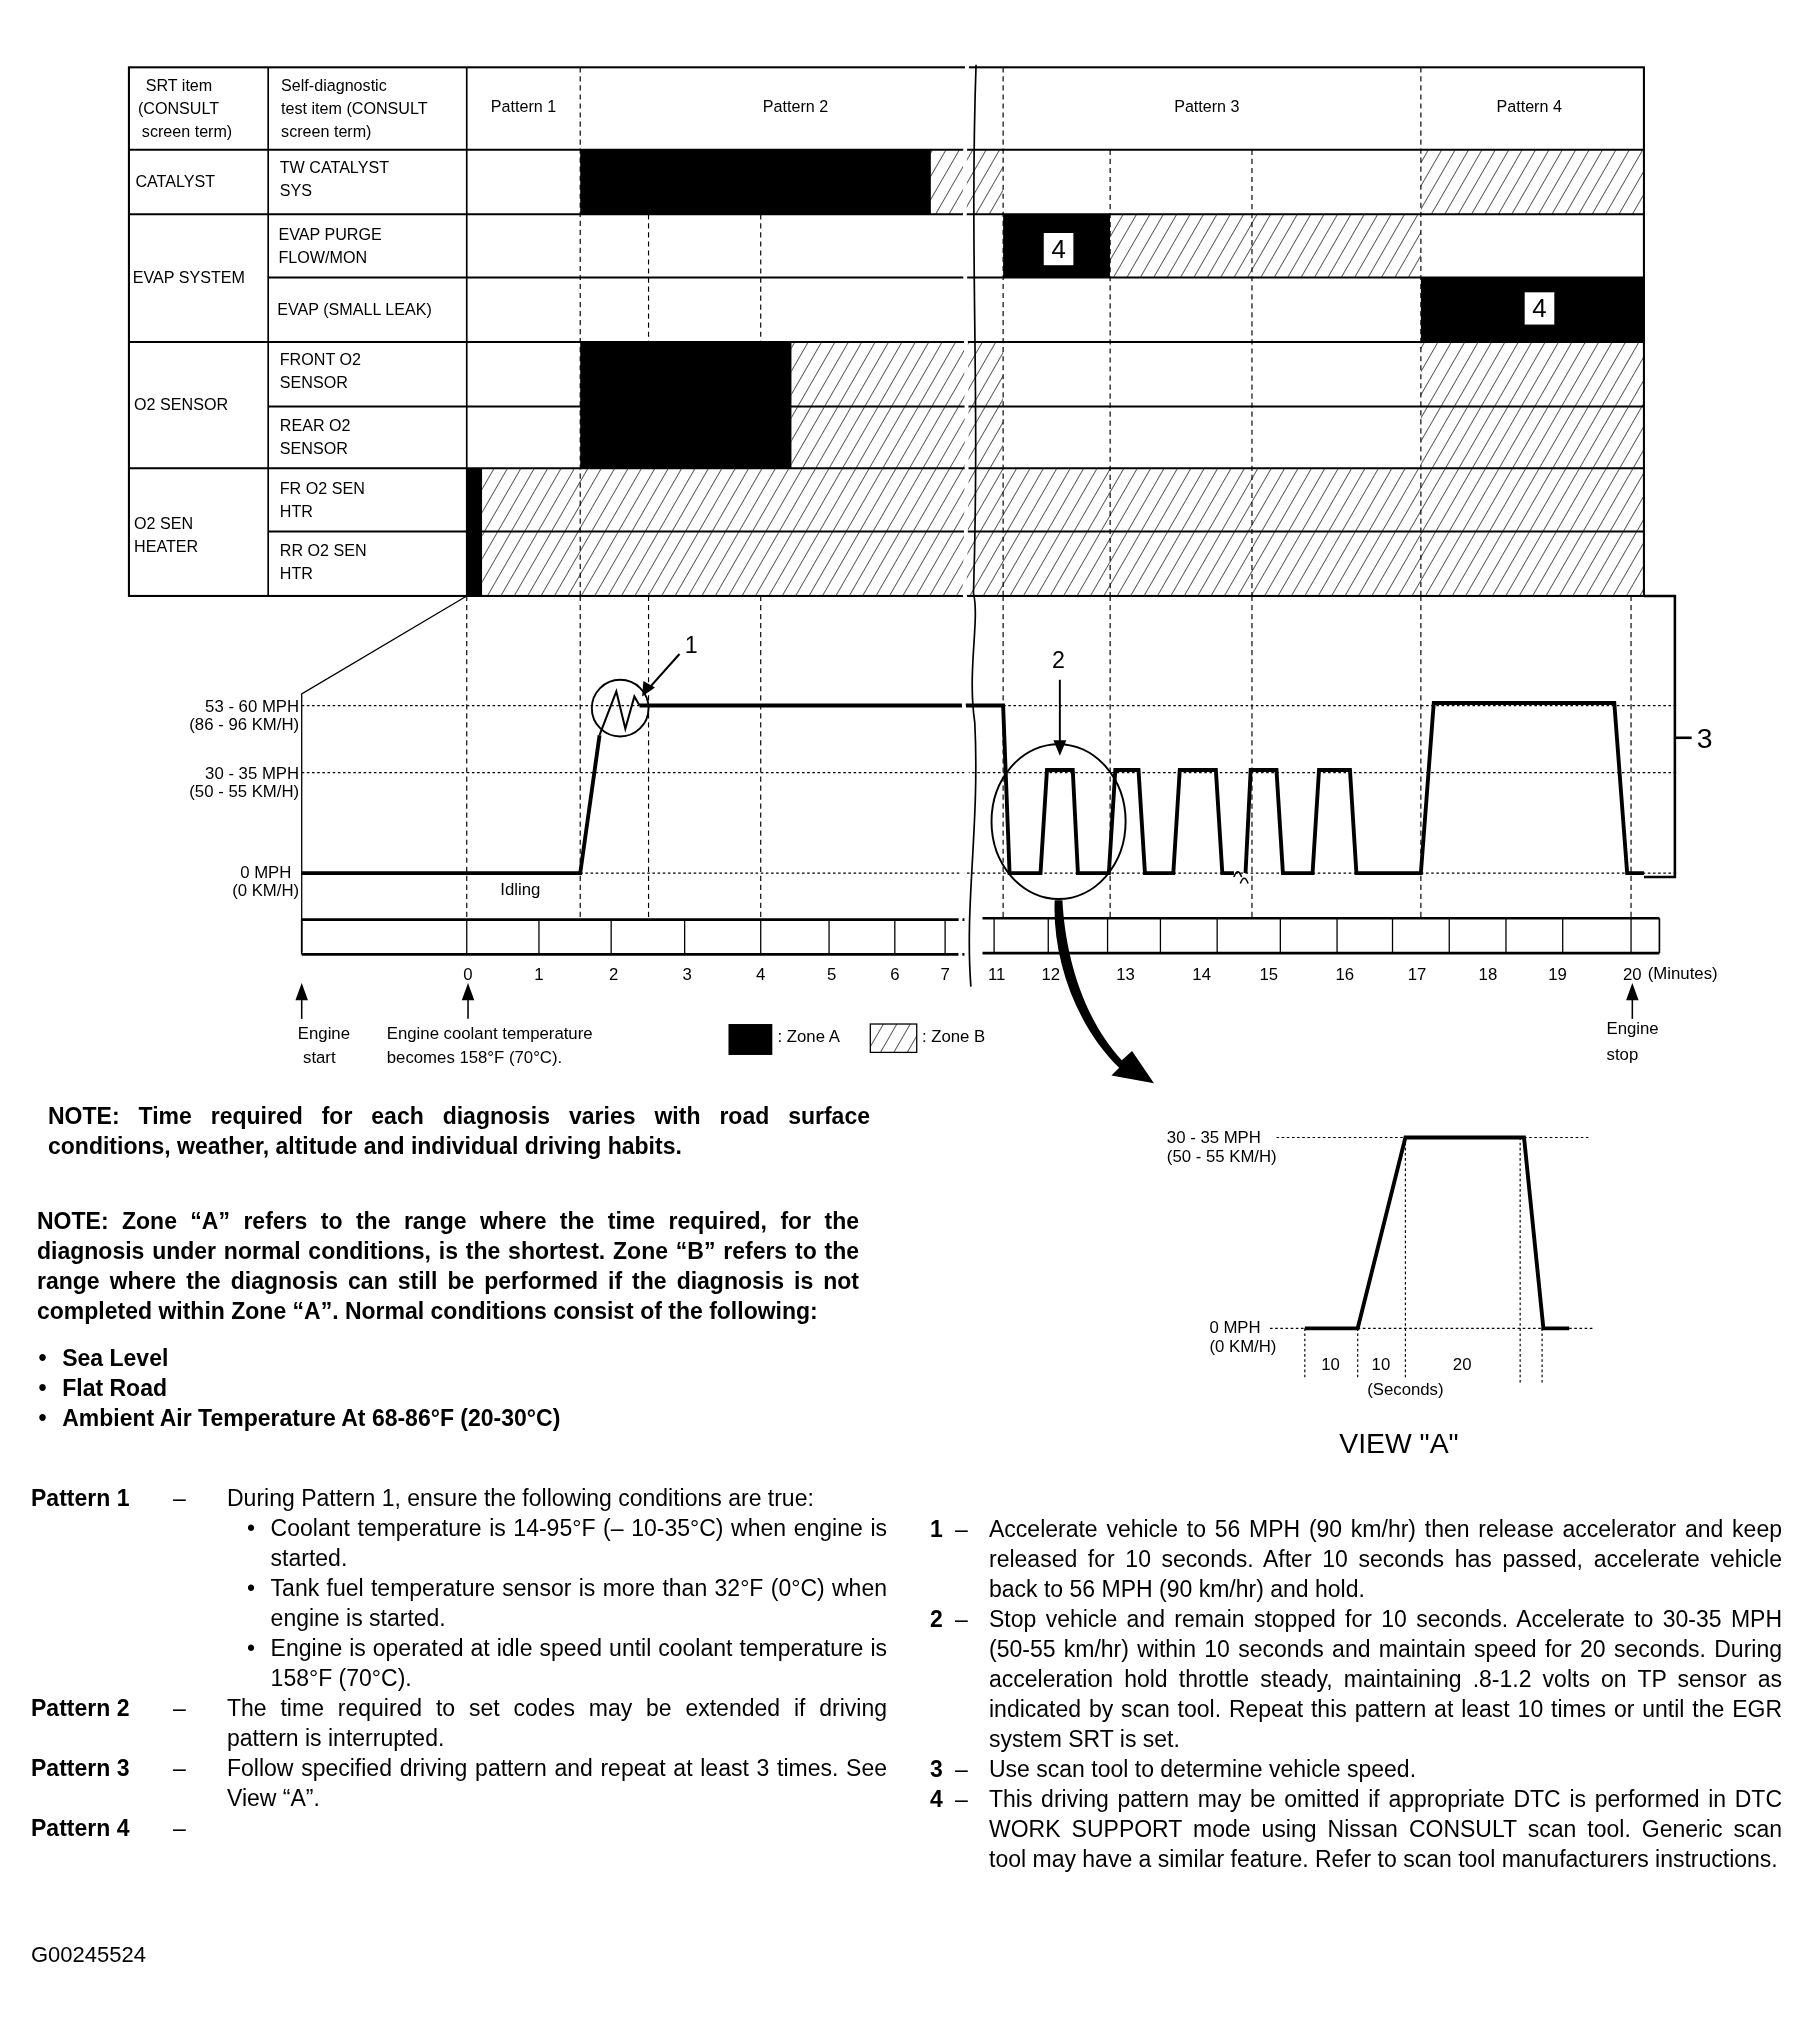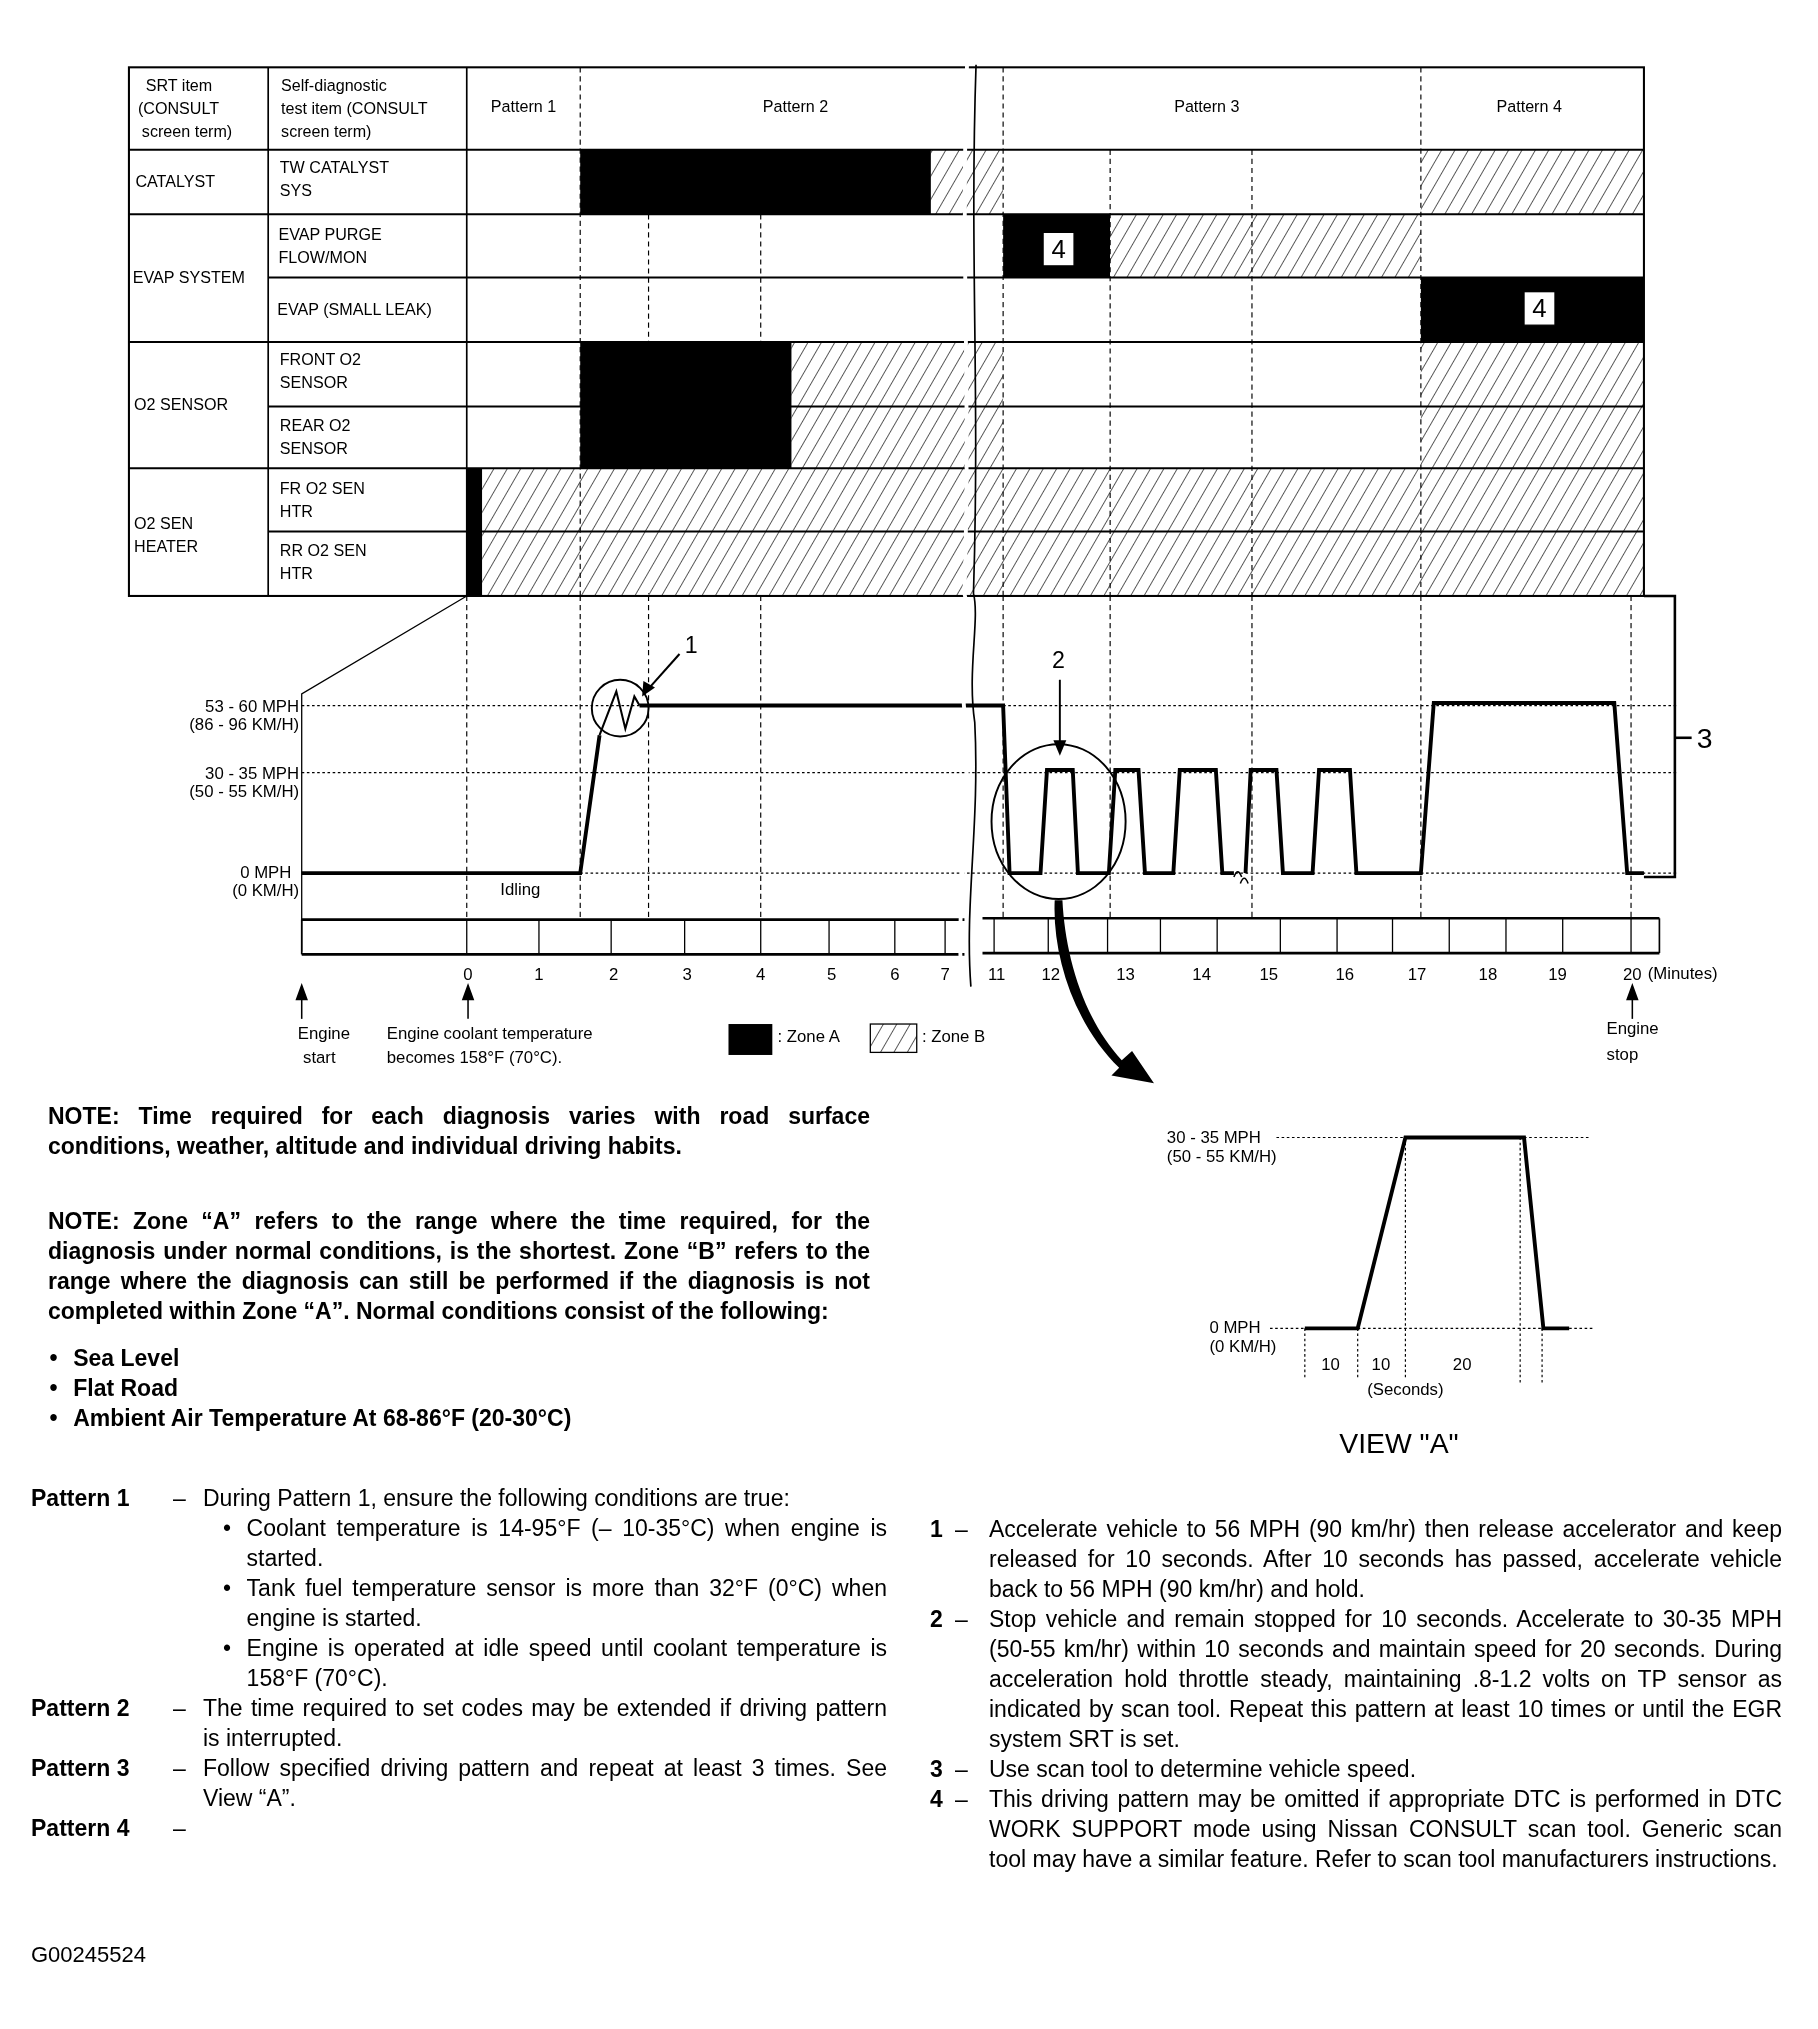--- a/index.html
+++ b/index.html
@@ -14,21 +14,21 @@
   .box4 { font-size: 20px; }
   
   .blk { position: absolute; font-size: 23px; line-height: 30px; }
   .bold { font-weight: bold; }
   .note p { margin: 17px; }
   .note ul { list-style: none; margin: 0; padding: 0 0 0 18.6px; }
   .note li::before { content: "\2022"; display: inline-block; width: 23.6px; }
   .pat-row { display: flex; }
   .pat-lbl { font-weight: bold; width: 142px; flex: none; }
   .pat-dash { width: 30px; flex: none; text-align: left; }
-  .pat-body { flex: 1; text-align: justify; }
+  .pat-body { flex: 1; text-align: justify; margin-left: 24px; }
   .pat-body ul { list-style: none; margin: 0; padding: 0 0 0 20px; }
   .pat-body li { padding-left: 23.6px; text-indent: -23.6px; }
   .pat-body li::before { content: "\2022"; display: inline-block; width: 23.6px; text-indent: 0; }
   .fn-row { display: flex; }
   .fn-num { font-weight: bold; width: 25px; flex: none; }
   .fn-dash { width: 34px; flex: none; }
   .fn-body { flex: 1; text-align: justify; }
   .figid { position: absolute; font-size: 22px; }
 </style>
 </head>
@@ -293,21 +293,21 @@
     </g>
     <text class="t-lg" x="1085" y="1127" text-anchor="middle">VIEW "A"</text>
   </g>
 </svg>
 
 
 <div class="blk bold note" style="left:31px; top:1084px; width:856px; text-align:justify;">
   <p>NOTE:  Time required for each diagnosis varies with road surface conditions, weather, altitude and individual driving habits.</p>
 </div>
 
-<div class="blk bold note" style="left:31px; top:1189px; width:856px; text-align:justify;">
+<div class="blk bold note" style="left:20px; top:1189px; width:856px; text-align:justify;">
   <p>NOTE:  Zone “A” refers to the range where the time required, for the diagnosis under normal conditions, is the shortest. Zone “B” refers to the range where the diagnosis can still be performed if the diagnosis is not completed within Zone “A”. Normal conditions consist of the following:</p>
   <ul>
     <li>Sea Level</li>
     <li>Flat Road</li>
     <li>Ambient Air Temperature At 68-86°F (20-30°C)</li>
   </ul>
 </div>
 
 <div class="blk" style="left:31px; top:1483px; width:856px;">
   <div class="pat-row">

